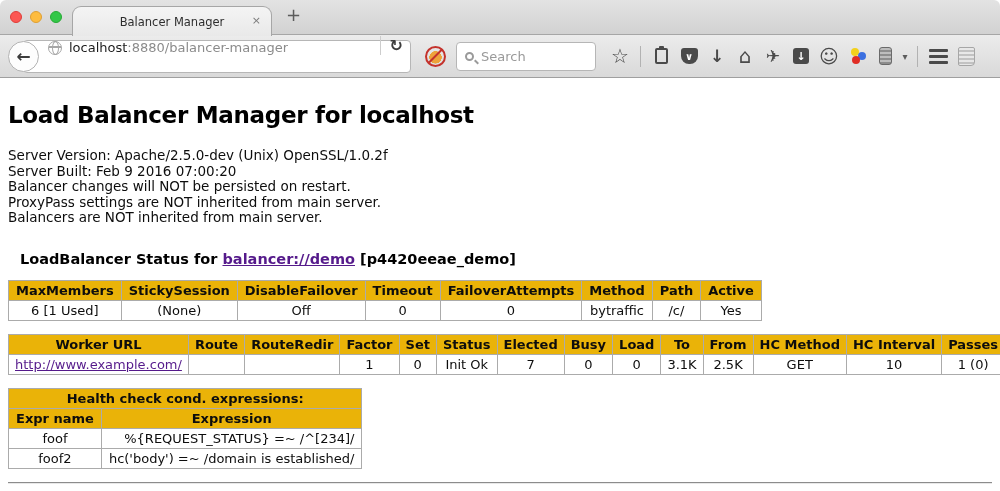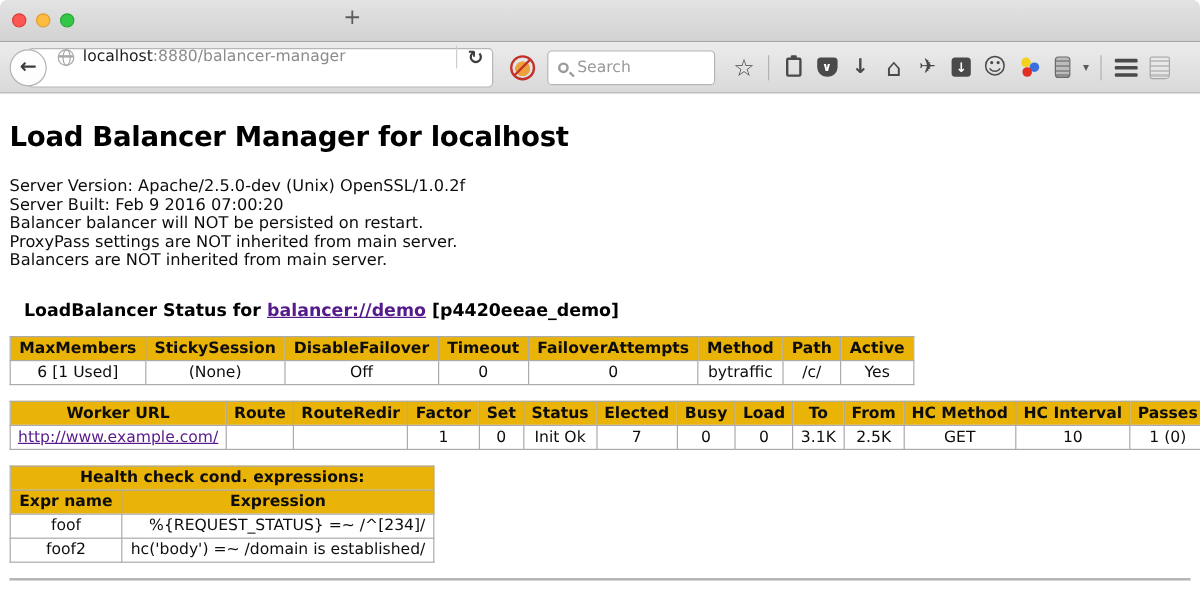--- a/index.html
+++ b/index.html
@@ -20,21 +20,21 @@
   .tab-close { position:absolute; right:10px; top:7px; font-size:11px; color:#7c7c7c; cursor:default; }
   .newtab { position:absolute; left:286px; top:4px; font-size:18px; color:#5c5c5c; }
 
   
   .toolbar { display:flex; align-items:center; height:43px; background:linear-gradient(#ececec,#d9d9d9);
              border-bottom:1px solid #9f9f9f; padding:0 8px; }
   .back-btn { width:31px; height:31px; border-radius:50%; border:1px solid #b3b3b3; background:#fdfdfd;
               display:flex; align-items:center; justify-content:center; font-size:17px; font-weight:bold;
               color:#3c3c3c; margin-right:-16px; z-index:2; flex:none; }
   .urlbar { flex:none; width:388px; height:33px; background:#fff; border:1px solid #b6b6b6; border-radius:4px;
-            display:flex; align-items:center; padding:0 7px 17px 24px; }
+            display:flex; align-items:flex-end; padding:0 7px 17px 24px; }
   .globe { width:14px; height:14px; border:1.5px solid #a7a7a7; border-radius:50%; position:relative; margin-right:7px; flex:none; }
   .globe::before { content:''; position:absolute; left:0; right:0; top:4.5px; height:1.5px; background:#a7a7a7; }
   .globe::after  { content:''; position:absolute; left:3px; top:-1px; width:5px; height:12px; border:1.5px solid #a7a7a7; border-radius:50%; }
   .url-text { font-size:13px; white-space:nowrap; overflow:hidden; }
   .url-domain { color:#1c1c1c; }
   .url-rest { color:#8b8b8b; }
   .url-divider { width:1px; height:19px; background:#cdcdcd; margin-left:auto; margin-right:9px; }
   .reload { font-size:16px; font-weight:bold; color:#3d3d3d; }
   .blocked { width:21px; height:21px; border:2px solid #c4322c; border-radius:50%; position:relative; margin:0 10px 0 14px; flex:none;
              background:radial-gradient(circle at 50% 55%, #eda33b 48%, transparent 50%); }
@@ -91,20 +91,24 @@
 <body>
 
 <div class="window">
 
   <div class="tabstrip">
     <div class="lights">
       <span class="light red"></span>
       <span class="light yellow"></span>
       <span class="light green"></span>
     </div>
+    <div class="tab">
+      <span class="tab-title">Balancer Manager</span>
+      <span class="tab-close">×</span>
+    </div>
     <span class="newtab">+</span>
   </div>
 
   <div class="toolbar">
     <div class="back-btn">←</div>
     <div class="urlbar">
       <span class="globe"></span>
       <span class="url-text"><span class="url-domain">localhost</span><span class="url-rest">:8880/balancer-manager</span></span>
       <span class="url-divider"></span>
       <span class="reload">↻</span>
@@ -164,21 +168,21 @@
         </div>
     </div>
   </div>
 
   <div class="content">
     <h1>Load Balancer Manager for localhost</h1>
 
     <div>
       <div class="info-line">Server Version: Apache/2.5.0-dev (Unix) OpenSSL/1.0.2f</div>
       <div class="info-line">Server Built: Feb 9 2016 07:00:20</div>
-      <div class="info-line">Balancer balancer will NOT be persisted on restart.</div>
+      <div class="info-line">Balancer changes will NOT be persisted on restart.</div>
       <div class="info-line">ProxyPass settings are NOT inherited from main server.</div>
       <div class="info-line">Balancers are NOT inherited from main server.</div>
     </div>
 
     <div class="status-h"><span>LoadBalancer Status for </span><a class="plink">balancer://demo</a><span> [p4420eeae_demo]</span></div>
 
     <table>
       <tbody>
           <tr>
         <th>MaxMembers</th>

